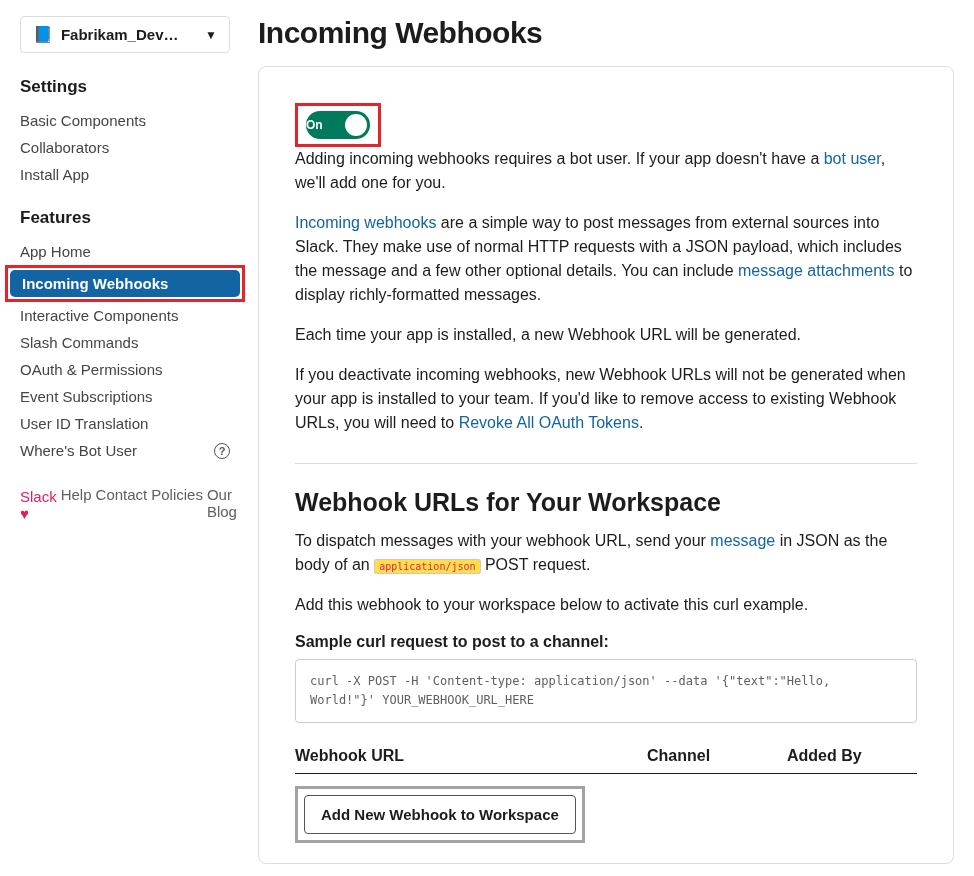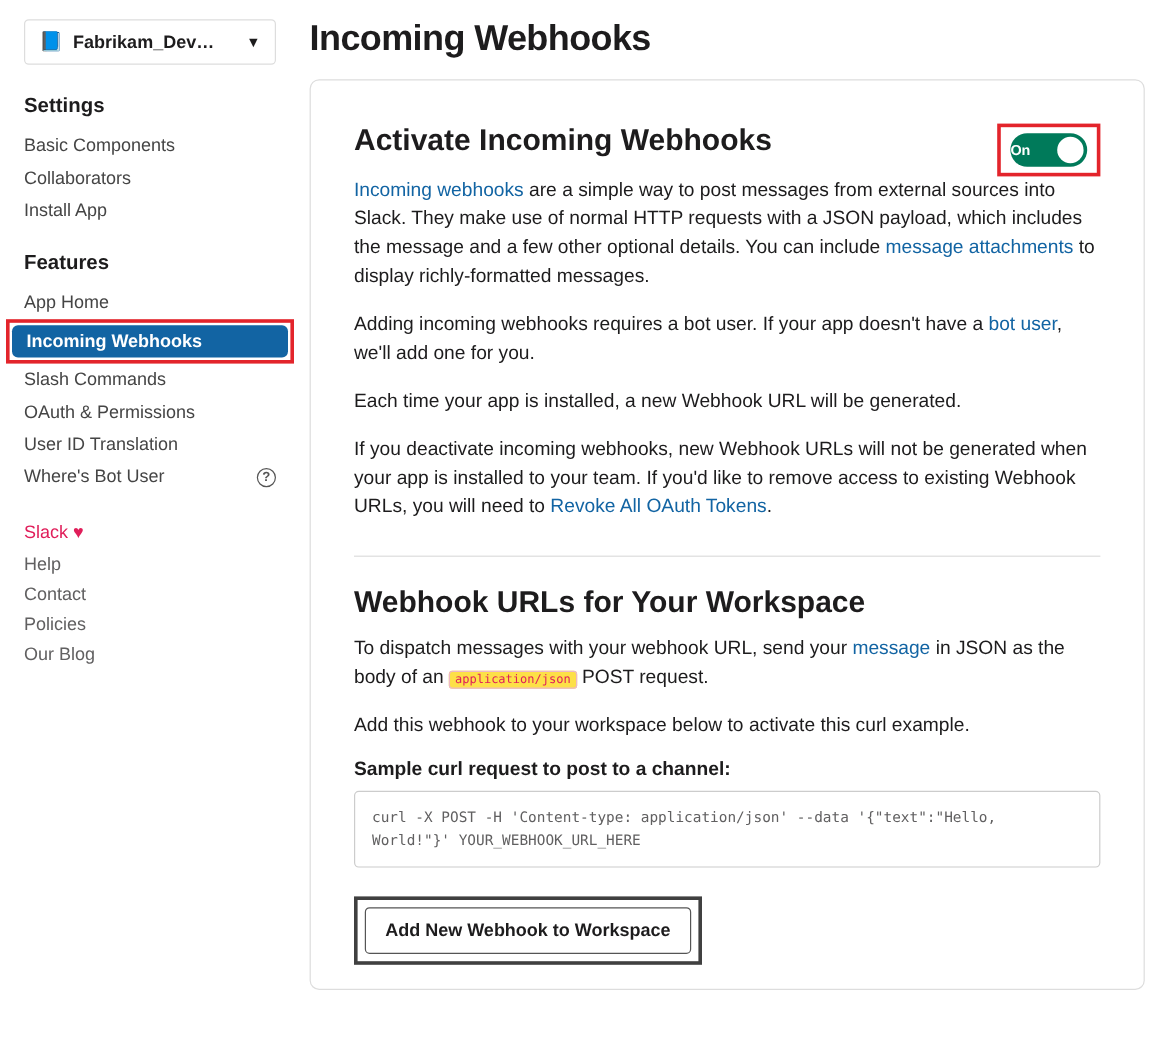--- a/index.html
+++ b/index.html
@@ -92,21 +92,21 @@
     }
     .footer-link {
       font-size: 15px;
       color: #616061;
       padding: 2px 0;
       cursor: pointer;
     }
     .footer-links {
       margin-top: 20px;
       display: flex;
-      flex-direction: column;
+      flex-direction: row;
       gap: 4px;
     }
     .help-icon {
       width: 16px;
       height: 16px;
       border: 1.5px solid #555;
       border-radius: 50%;
       display: inline-flex;
       align-items: center;
       justify-content: center;
@@ -218,21 +218,21 @@
     }
     .col-url { flex: 1; }
     .col-channel { width: 140px; }
     .col-added { width: 130px; }
     .empty-msg {
       color: #616061;
       font-size: 16px;
       margin-bottom: 16px;
     }
     .add-btn-highlight {
-      border: 3px solid #404040;
+      border: 3px solid #a3a3a3;
       padding: 6px;
       display: inline-block;
     }
     .add-btn {
       border: 1.5px solid #555;
       background: #fff;
       border-radius: 4px;
       padding: 10px 16px;
       font-size: 15px;
       font-weight: 700;
@@ -262,22 +262,24 @@
       <div class="nav-item">Collaborators</div>
       <div class="nav-item">Install App</div>
     </div>
 
     <div class="nav-section">
       <div class="section-header">Features</div>
       <div class="nav-item">App Home</div>
       <div class="nav-item active-highlight">
         <div class="active-inner">Incoming Webhooks</div>
       </div>
+      <div class="nav-item">Interactive Components</div>
       <div class="nav-item">Slash Commands</div>
       <div class="nav-item">OAuth &amp; Permissions</div>
+      <div class="nav-item">Event Subscriptions</div>
       <div class="nav-item">User ID Translation</div>
       <div class="nav-item">
         <span>Where's Bot User</span>
         <span class="help-icon">?</span>
       </div>
     </div>
 
     <div class="footer-links">
       <div class="pink-link">Slack ♥</div>
       <div class="footer-link">Help</div>
@@ -285,35 +287,34 @@
       <div class="footer-link">Policies</div>
       <div class="footer-link">Our Blog</div>
     </div>
   </aside>
 
   <main class="main">
     <h1 class="page-title">Incoming Webhooks</h1>
 
     <div class="card">
       <div class="activate-row">
-        <h2 class="section-title">Activate Incoming Webhooks</h2>
         <div class="toggle-highlight">
           <div class="toggle">
             <span class="toggle-label">On</span>
             <span class="toggle-knob"></span>
           </div>
         </div>
       </div>
 
       <p class="body-text">
+        <span>Adding incoming webhooks requires a bot user. If your app doesn't have a </span><span class="link">bot user</span><span>, we'll add one for you.</span>
+      </p>
+
+      <p class="body-text">
         <span class="link">Incoming webhooks</span><span> are a simple way to post messages from external sources into Slack. They make use of normal HTTP requests with a JSON payload, which includes the message and a few other optional details. You can include </span><span class="link">message attachments</span><span> to display richly-formatted messages.</span>
-      </p>
-
-      <p class="body-text">
-        <span>Adding incoming webhooks requires a bot user. If your app doesn't have a </span><span class="link">bot user</span><span>, we'll add one for you.</span>
       </p>
 
       <p class="body-text">Each time your app is installed, a new Webhook URL will be generated.</p>
 
       <p class="body-text">
         <span>If you deactivate incoming webhooks, new Webhook URLs will not be generated when your app is installed to your team. If you'd like to remove access to existing Webhook URLs, you will need to </span><span class="link">Revoke All OAuth Tokens</span><span>.</span>
       </p>
 
       <hr class="divider">
 
@@ -321,20 +322,25 @@
 
       <p class="body-text">
         <span>To dispatch messages with your webhook URL, send your </span><span class="link">message</span><span> in JSON as the body of an </span><span class="code-inline">application/json</span><span> POST request.</span>
       </p>
 
       <p class="body-text">Add this webhook to your workspace below to activate this curl example.</p>
 
       <div class="sample-label">Sample curl request to post to a channel:</div>
       <div class="code-block">curl -X POST -H 'Content-type: application/json' --data '{"text":"Hello, World!"}' YOUR_WEBHOOK_URL_HERE</div>
 
+      <div class="table-header">
+        <div class="col col-url">Webhook URL</div>
+        <div class="col col-channel">Channel</div>
+        <div class="col col-added">Added By</div>
+      </div>
 
 
       <div class="add-btn-highlight">
         <button class="add-btn">Add New Webhook to Workspace</button>
       </div>
     </div>
   </main>
 </div>
 
 </body></html>

